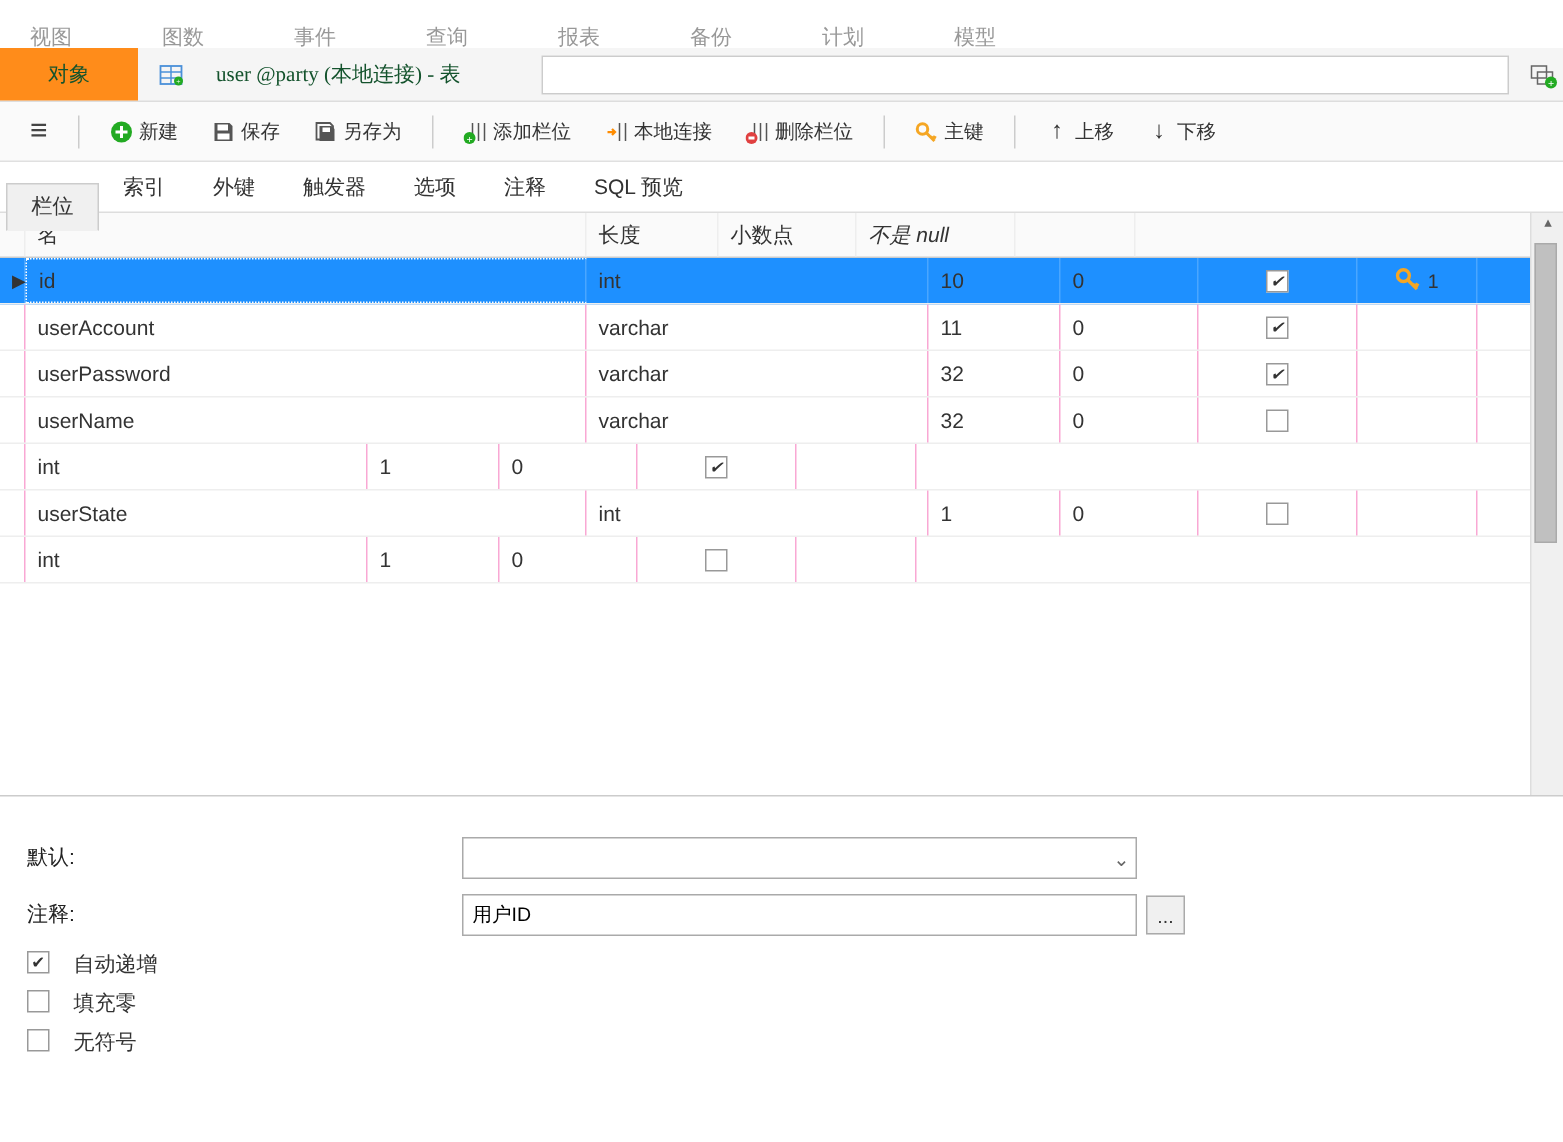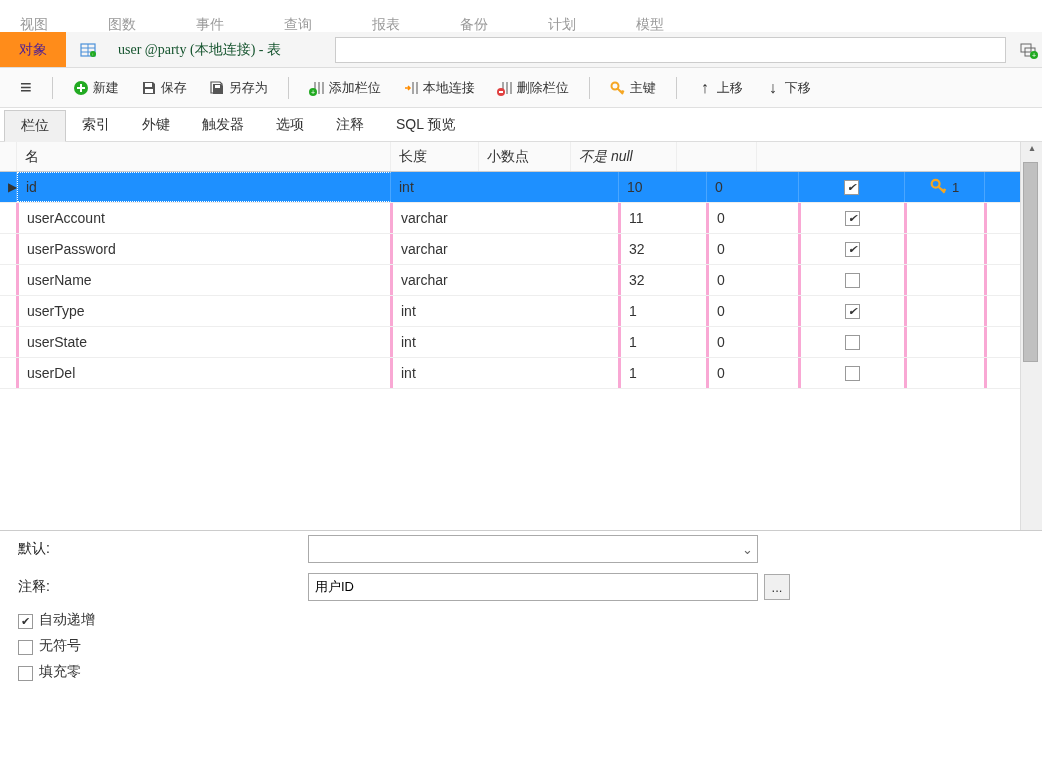--- a/index.html
+++ b/index.html
@@ -2,35 +2,35 @@
 <html><head>
 <meta charset="utf-8">
 <style>
 * { box-sizing: border-box; margin: 0; padding: 0; }
 body { font-family: "Microsoft YaHei", Arial, sans-serif; font-size: 13px; color: #333; background: #fff; width: 1042px; height: 761px; overflow: hidden; }
 
 .top-menu { display: flex; gap: 60px; padding: 16px 20px; height: 18px; align-items: flex-start; color: #555; font-size: 14px; overflow: hidden; }
 .top-menu span { opacity: 0.6; }
 
 .tab-bar { display: flex; align-items: center; background: #f5f5f5; border-bottom: 1px solid #ddd; height: 36px; }
-.tab-obj { background: #ff8c1a; color: #4c1d95; padding: 0 19px; height: 100%; display: flex; align-items: center; font-size: 14px; }
+.tab-obj { background: #ff8c1a; color: #14532d; padding: 0 32px; height: 100%; display: flex; align-items: center; font-size: 14px; }
 .tab-user { display: flex; align-items: center; gap: 22px; padding: 0 14px; height: 100%; font-size: 14px; color: #14532d; font-family: Liberation Serif, serif; }
 .tab-user svg { width: 16px; height: 16px; }
 .search-box { flex: 1; margin: 0 10px 0 40px; height: 26px; border: 1px solid #ccc; background: #fff; }
 .search-icn { display: flex; align-items: center; justify-content: center; width: 26px; color: #22aa22; font-size: 18px; }
 
 .toolbar { display: flex; align-items: center; height: 40px; padding: 0 14px; gap: 10px; border-bottom: 1px solid #e0e0e0; background: #fafafa; }
 .menu-btn { font-size: 20px; font-weight: bold; color: #444; padding: 0 6px; cursor: pointer; }
 .tb-btn { display: flex; align-items: center; gap: 4px; padding: 3px 6px; cursor: pointer; font-size: 13px; color: #333; }
 .tb-sep { width: 1px; height: 22px; background: #ccc; margin: 0 4px; }
 .icn { width: 16px; height: 16px; display: inline-flex; align-items: center; justify-content: center; }
 
 .sub-tabs { display: flex; align-items: center; height: 34px; border-bottom: 1px solid #ddd; background: #fff; padding: 0 4px; }
 .sub-tab { padding: 6px 16px; cursor: pointer; font-size: 14px; color: #333; }
-.sub-tab.active { background: #f0f0f0; border: 1px solid #ccc; border-bottom: 1px solid #f0f0f0; position: relative; top: 1px; }
+.sub-tab.active { background: #f0f0f0; border: 1px solid #ccc; border-bottom: 1px solid #f0f0f0; position: relative; top: 13px; }
 
 .grid-wrap { display: flex; height: 388px; background: #fff; }
 .grid { flex: 1; }
 .grid-scroll { width: 22px; background: #f0f0f0; border-left: 1px solid #ddd; position: relative; }
 .scroll-thumb { position: absolute; left: 2px; width: 15px; top: 20px; height: 200px; background: #c0c0c0; border: 1px solid #aaa; }
 .scroll-arrow { position: absolute; left: 0; width: 22px; height: 20px; text-align: center; font-size: 10px; color: #666; }
 .scroll-arrow.up { top: 0; }
 
 .ghead { display: flex; border-bottom: 1px solid #ccc; background: #fafafa; height: 30px; }
 .gcell { padding: 5px 8px; font-size: 14px; color: #333; border-right: 1px solid #eee; display: flex; align-items: center; }
@@ -38,34 +38,34 @@
 .col-name { width: 374px; }
 .col-type { width: 228px; }
 .col-len { width: 88px; }
 .col-dec { width: 92px; }
 .col-null { width: 106px; justify-content: flex-start; font-style: italic; }
 .col-key { width: 80px; justify-content: center; }
 
 .grow { display: flex; border-bottom: 1px solid #eee; height: 31px; }
 .grow.selected { background: #1e90ff; color: #fff; }
 .grow.selected .col-name { border: 1px dotted #fff; }
-.grow .gcell { border-right: 3px solid #f9a8d4; }
+.grow .gcell { border-right: 1px solid #f9a8d4; }
 .grow.selected .gcell { border-right: 1px solid #4aa6ff; }
 .chk { width: 15px; height: 15px; border: 1px solid #999; background: #fff; display: inline-flex; align-items: center; justify-content: center; color: #333; font-size: 11px; margin: 0 auto; }
 .chk.checked::after { content: "✔"; }
 .key-cell { display: flex; align-items: center; gap: 4px; font-size: 13px; color: #333; }
 .key-icon svg { width: 18px; height: 18px; }
 
-.props { padding: 4px 18px; border-top: 1px solid #ccc; background: #fff; }
+.props { padding: 27px 18px; border-top: 1px solid #ccc; background: #fff; }
 .prow { display: flex; align-items: center; margin-bottom: 10px; }
 .plabel { width: 290px; font-size: 14px; color: #222; }
 .pinput { width: 450px; height: 28px; border: 1px solid #aaa; padding: 0 6px; font-size: 13px; background: #fff; }
 .psel { display: flex; align-items: center; justify-content: flex-end; width: 450px; height: 28px; border: 1px solid #aaa; padding: 0 4px; }
 .more-btn { width: 26px; height: 26px; border: 1px solid #aaa; background: #f0f0f0; display: flex; align-items: center; justify-content: center; margin-left: 6px; cursor: pointer; }
-.pchk { display: flex; align-items: flex-end; gap: 6px; font-size: 14px; margin: 8px 0; }
+.pchk { display: flex; align-items: flex-start; gap: 16px; font-size: 14px; margin: 8px 0; }
 .pchk .chk { margin: 0; }
 
 .row-ind { font-size: 12px; color: #333; }
 </style>
 </head>
 <body>
 
 <div class="top-menu">
   <span>视图</span>
   <span>图数</span>
@@ -259,21 +259,20 @@
           <div class="gcell col-type">varchar</div>
           <div class="gcell col-len">32</div>
           <div class="gcell col-dec">0</div>
           <div class="gcell col-null" style="justify-content:center">
             <span class="chk"></span>
           </div>
           <div class="gcell col-key"></div>
         </div>
         <div class="grow">
           <div class="gcell col-ind"></div>
-          <div class="gcell col-name">userType</div>
           <div class="gcell col-type">int</div>
           <div class="gcell col-len">1</div>
           <div class="gcell col-dec">0</div>
           <div class="gcell col-null" style="justify-content:center">
             <span class="chk checked"></span>
           </div>
           <div class="gcell col-key"></div>
         </div>
         <div class="grow">
           <div class="gcell col-ind"></div>
@@ -281,21 +280,20 @@
           <div class="gcell col-type">int</div>
           <div class="gcell col-len">1</div>
           <div class="gcell col-dec">0</div>
           <div class="gcell col-null" style="justify-content:center">
             <span class="chk"></span>
           </div>
           <div class="gcell col-key"></div>
         </div>
         <div class="grow">
           <div class="gcell col-ind"></div>
-          <div class="gcell col-name">userDel</div>
           <div class="gcell col-type">int</div>
           <div class="gcell col-len">1</div>
           <div class="gcell col-dec">0</div>
           <div class="gcell col-null" style="justify-content:center">
             <span class="chk"></span>
           </div>
           <div class="gcell col-key"></div>
         </div>
       </div>
   </div>
@@ -317,19 +315,19 @@
     <div class="plabel">注释:</div>
     <input class="pinput" value="用户ID" style="">
     <div class="more-btn">...</div>
   </div>
   <div class="pchk">
     <span class="chk checked"></span>
     <span>自动递增</span>
   </div>
   <div class="pchk">
     <span class="chk"></span>
-    <span>无符号</span>
+    <span>填充零</span>
   </div>
   <div class="pchk">
     <span class="chk"></span>
-    <span>填充零</span>
+    <span>无符号</span>
   </div>
 </div>
 
 </body></html>

